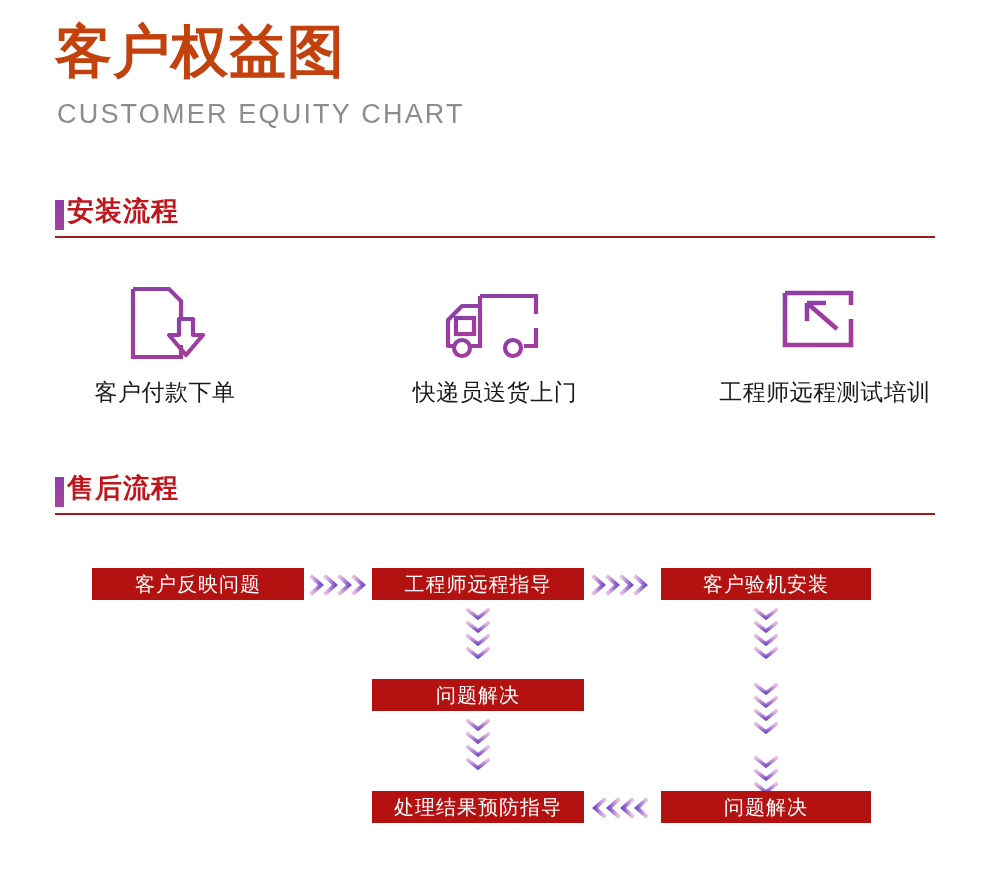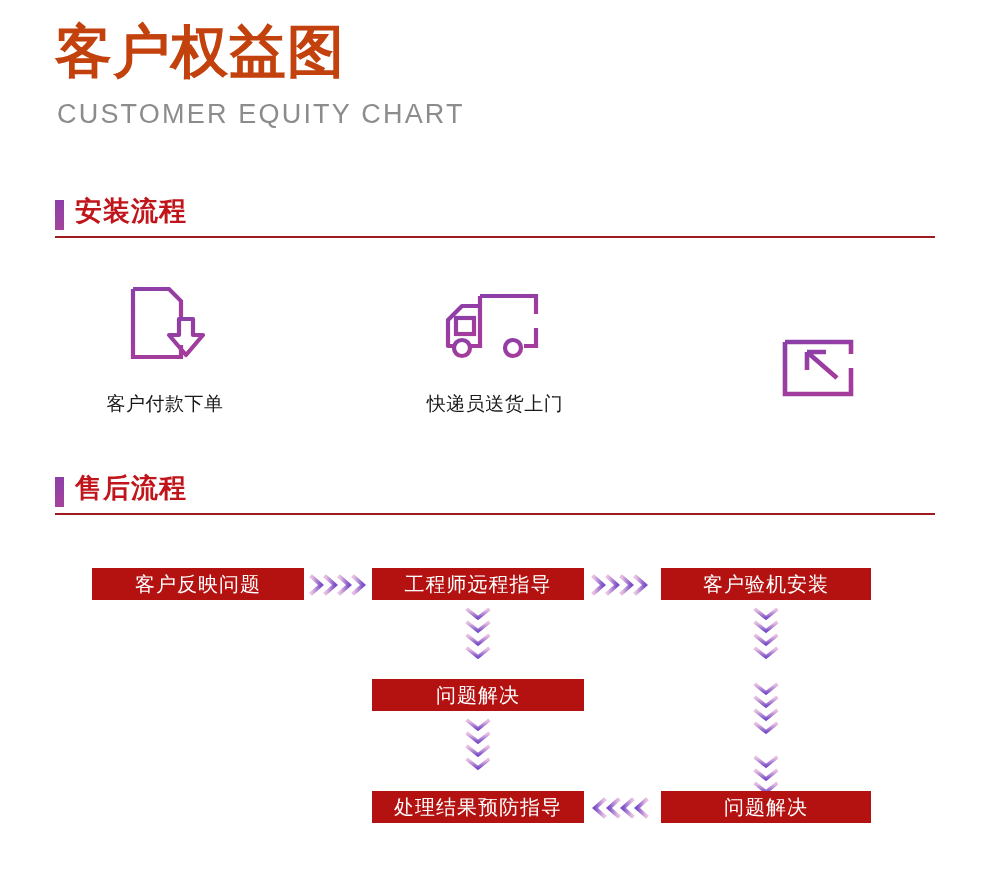--- a/index.html
+++ b/index.html
@@ -24,37 +24,37 @@
   }
 
   
   .section{position:absolute;left:55px;width:880px;}
   .sec-head{position:relative;height:46px;}
   .sec-bar{
     position:absolute;left:0;top:4px;width:9px;height:30px;
     background:linear-gradient(180deg,#8d3ea8 0%,#a4449c 100%);
   }
   .sec-title{
-    position:absolute;left:20px;top:-3px;
+    position:absolute;left:12px;top:-3px;
     font-size:27px;font-weight:bold;color:#c0151b;letter-spacing:1px;
   }
   .sec-rule{
     position:absolute;left:0;top:40px;width:880px;height:2px;
     background:#9e1b1f;
   }
 
   
   #install-icons{
     position:absolute;left:55px;top:282px;width:880px;
     display:flex;justify-content:space-between;align-items:flex-end;
   }
   .icon-cell{width:220px;text-align:center;}
   .icon-art{height:86px;display:flex;align-items:center;justify-content:center;}
   .icon-label{
-    margin-top:23px;font-size:19px;color:#1a1a1a;white-space:nowrap;
+    margin-top:9px;font-size:23px;color:#1a1a1a;white-space:nowrap;
     letter-spacing:0.5px;
   }
 
   
   #flow{position:absolute;left:0;top:548px;width:990px;height:300px;}
   .fbox{
     position:absolute;background:#b41111;color:#ffffff;
     font-size:20px;letter-spacing:1px;
     display:flex;align-items:center;justify-content:center;
     height:32px;
@@ -136,20 +136,21 @@
               <stop offset="100%" stop-color="#a43c9c"></stop>
         </linearGradient>
           </defs>
         <path d="M6 8 H72 V20" fill="none" stroke="url(#g4)" stroke-width="4.6"></path>
         <path d="M72 34 V60 H6 V8" fill="none" stroke="url(#g4)" stroke-width="4.6"></path>
         <line x1="16" y1="70" x2="62" y2="70" stroke="url(#g4)" stroke-width="4.6"></line>
         <path d="M58 44 L28 18" fill="none" stroke="url(#g4)" stroke-width="4.6"></path>
         <path d="M28 18 V36 M28 18 H47" fill="none" stroke="url(#g4)" stroke-width="4.6"></path>
       </svg>
     </div>
+    <div class="icon-label">工程师远程测试培训</div>
   </div>
 
 </div>
 
 <div class="section" style="top:473px;">
   <div class="sec-head">
     <span class="sec-bar"></span>
     <span class="sec-title">售后流程</span>
     <span class="sec-rule"></span>
   </div>

